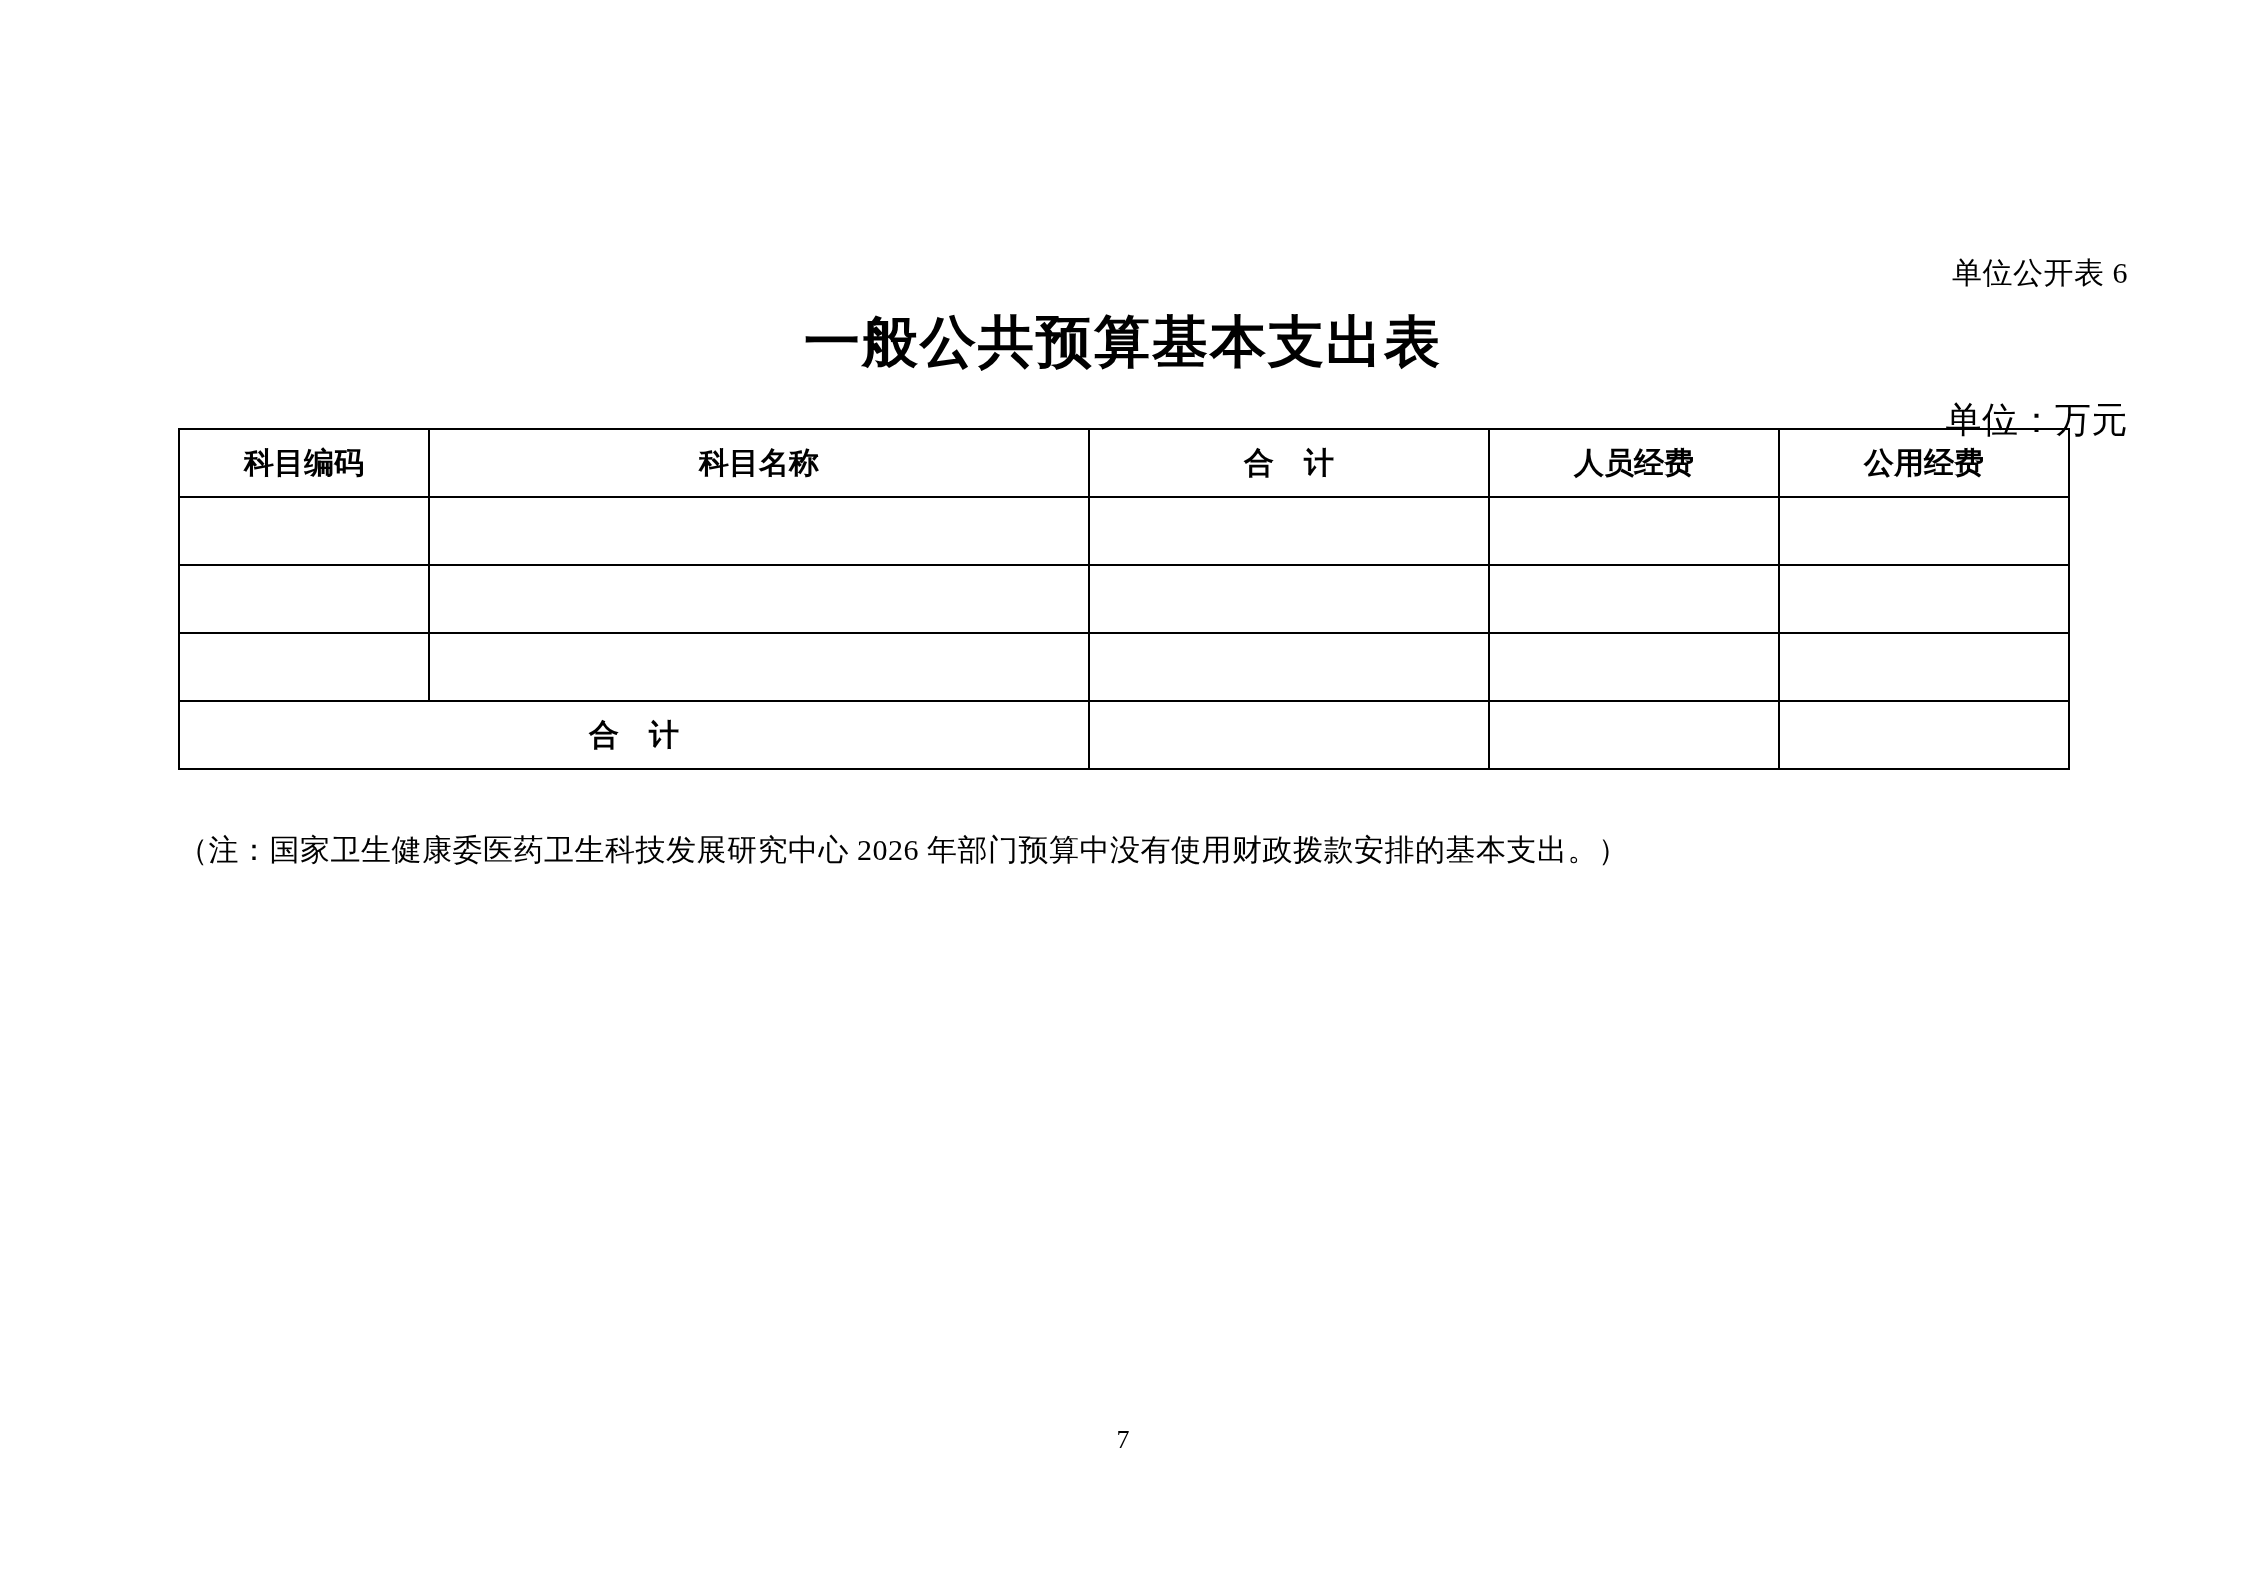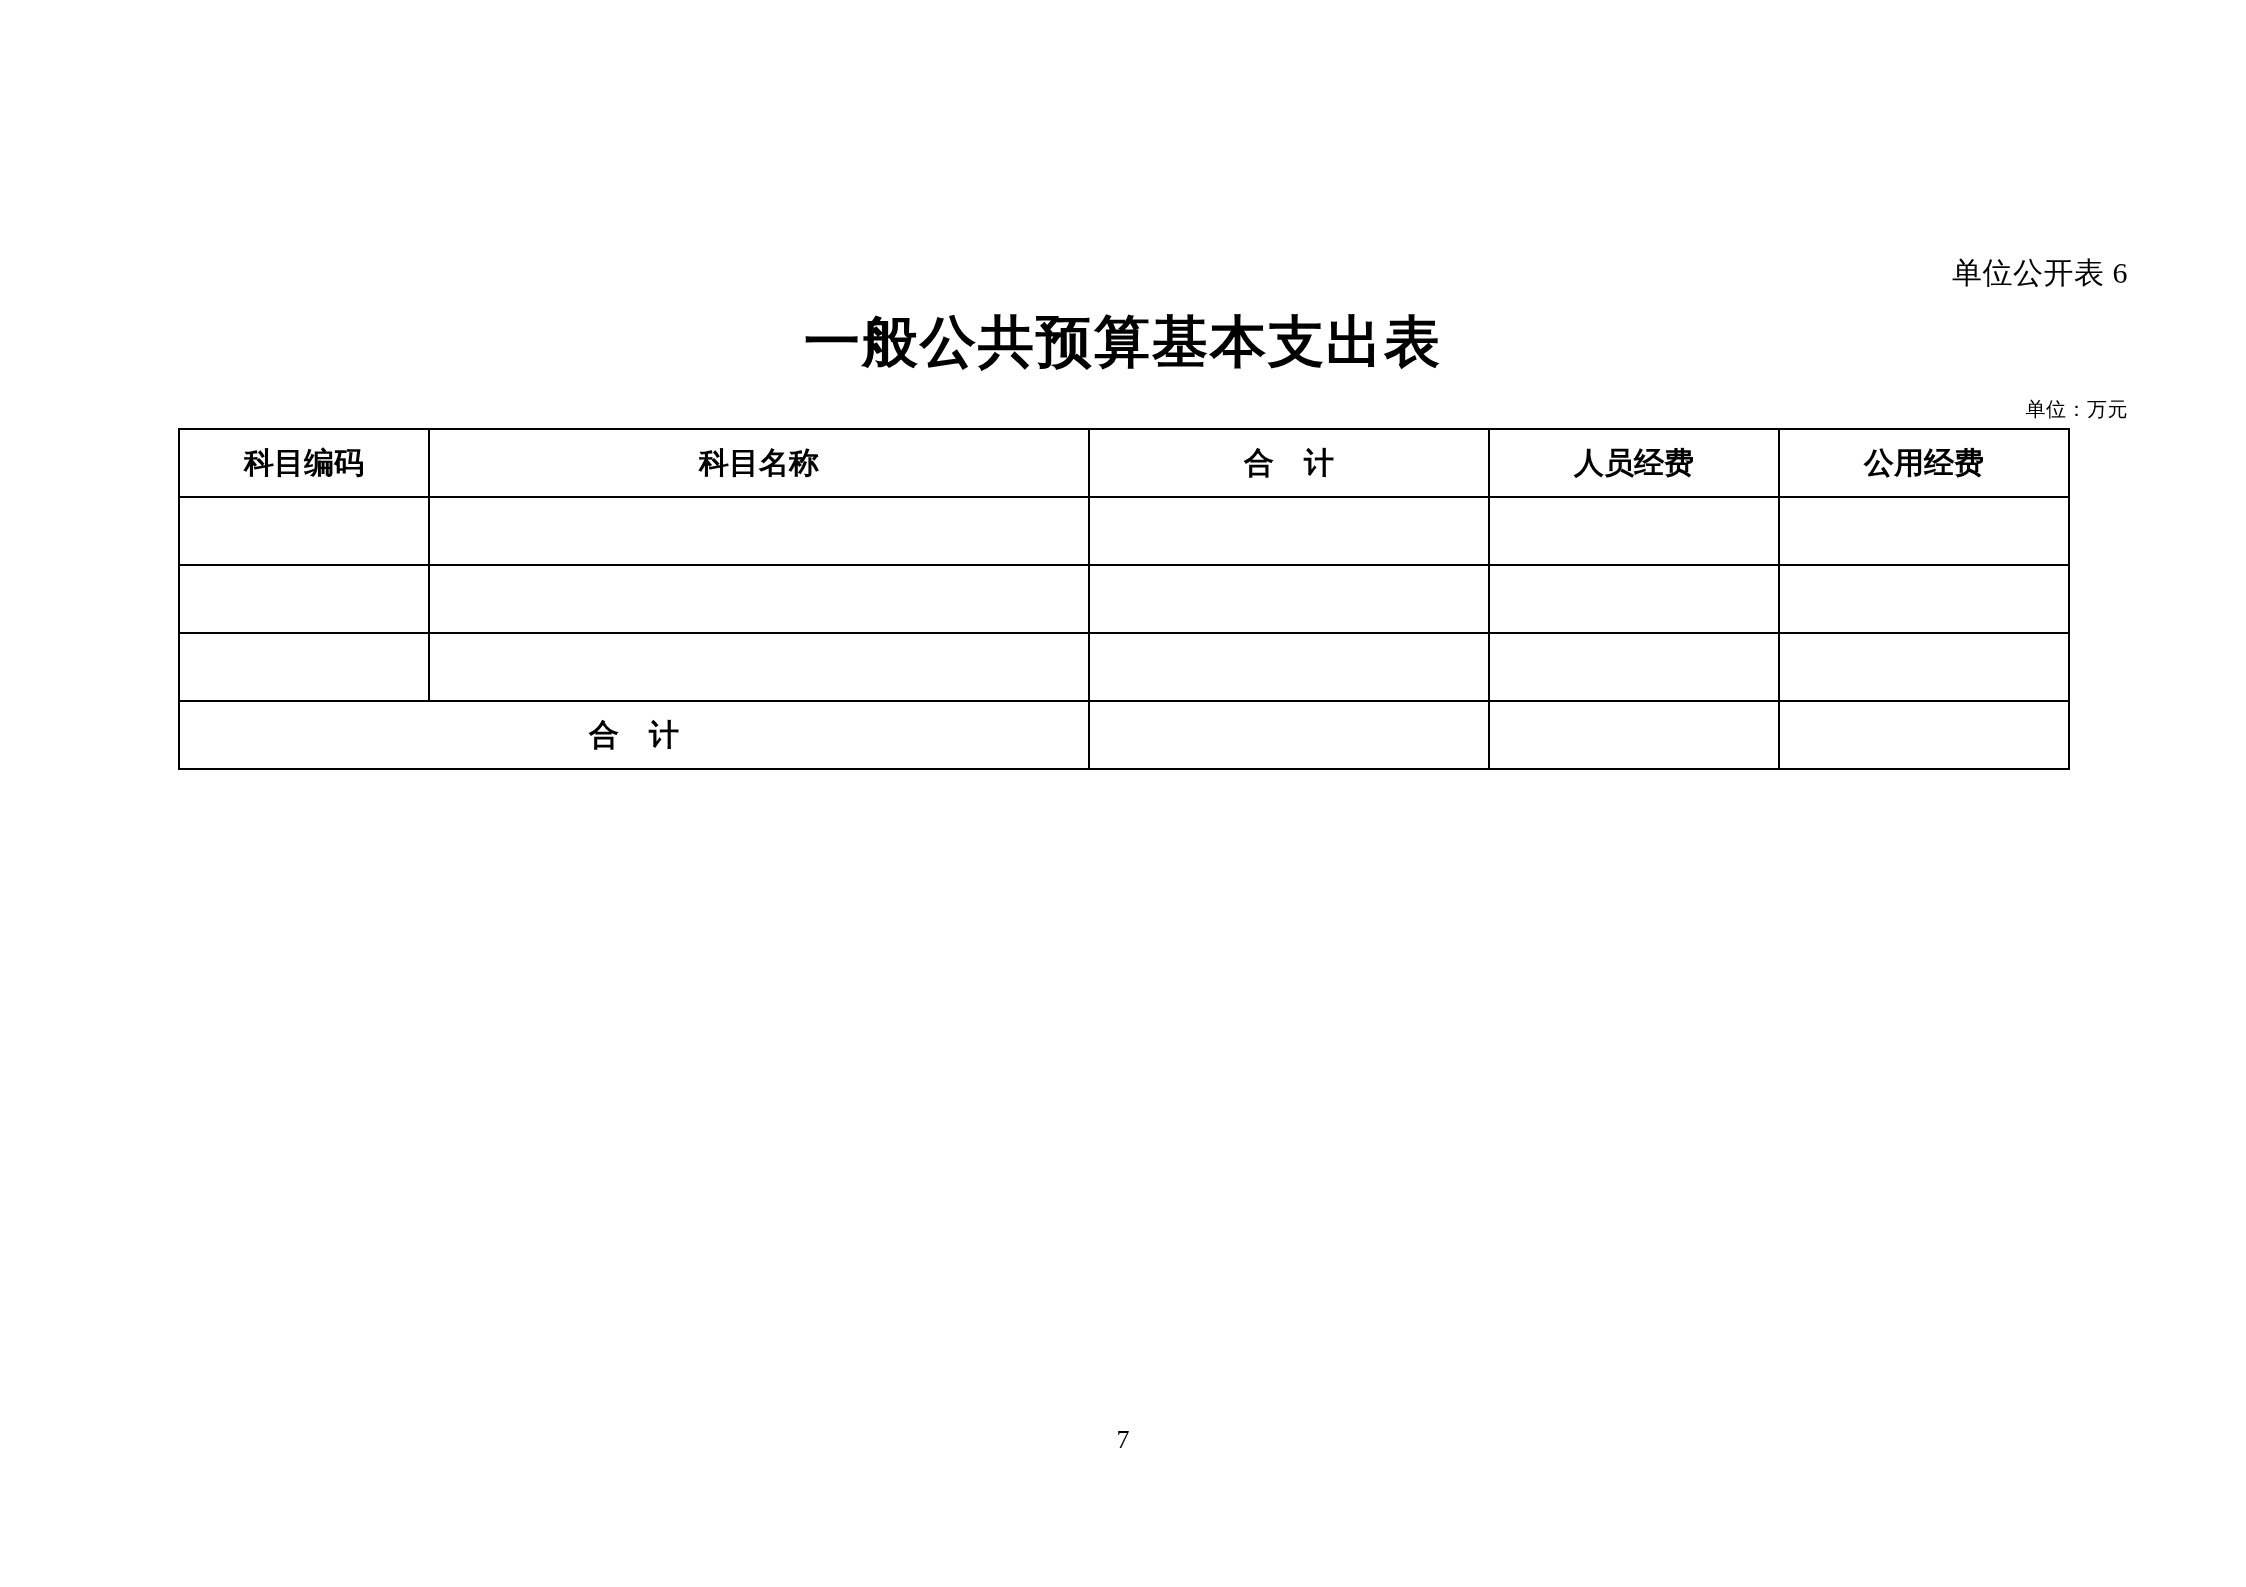--- a/index.html
+++ b/index.html
@@ -38,21 +38,21 @@
     top: 305px;
     text-align: center;
     font-size: 56px;
     font-weight: bold;
     letter-spacing: 2px;
   }
   .unit-note {
     position: absolute;
     right: 118px;
     top: 396px;
-    font-size: 20px;
+    font-size: 36px;
     letter-spacing: 0.5px;
   }
   table.budget {
     position: absolute;
     left: 178px;
     top: 428px;
     width: 1890px;
     border-collapse: collapse;
     table-layout: fixed;
   }
@@ -150,16 +150,17 @@
       </tr>
       <tr class="total-row">
         <td colspan="2">合　计</td>
         <td></td>
         <td></td>
         <td></td>
       </tr>
     </tbody>
   </table>
 
+  <div class="footnote">（注：国家卫生健康委医药卫生科技发展研究中心 2026 年部门预算中没有使用财政拨款安排的基本支出。）</div>
 
   <div class="page-number">7</div>
 
 </div>
 
 </body></html>

